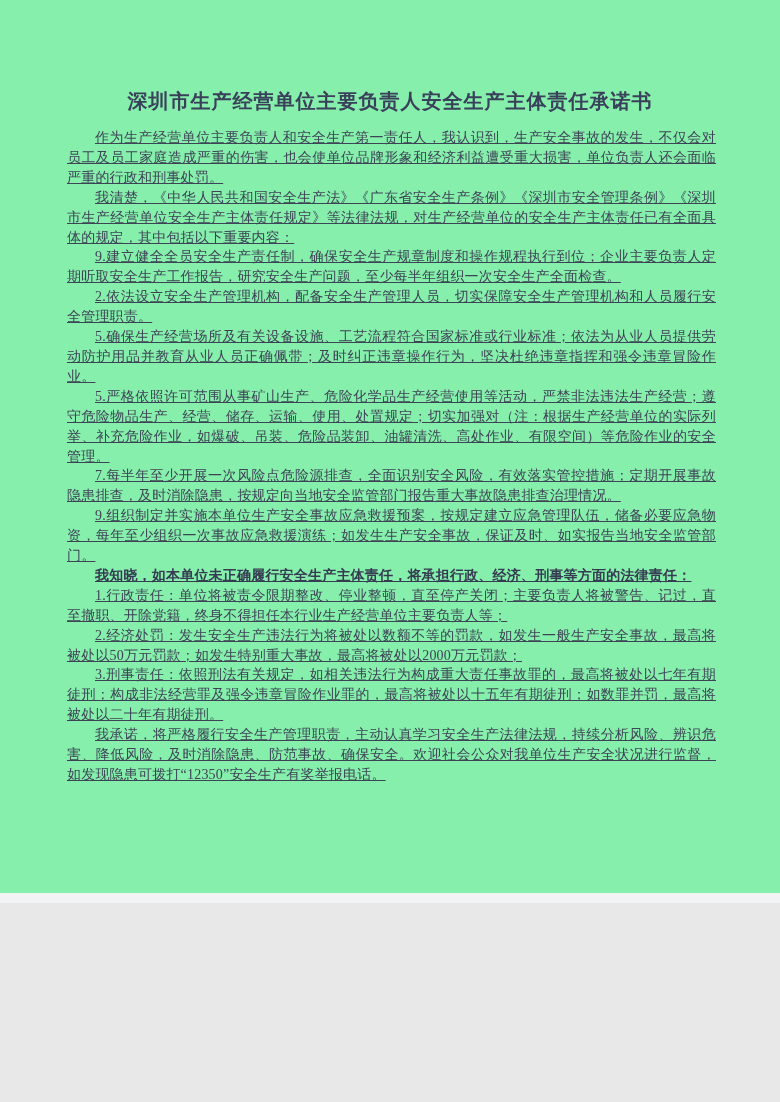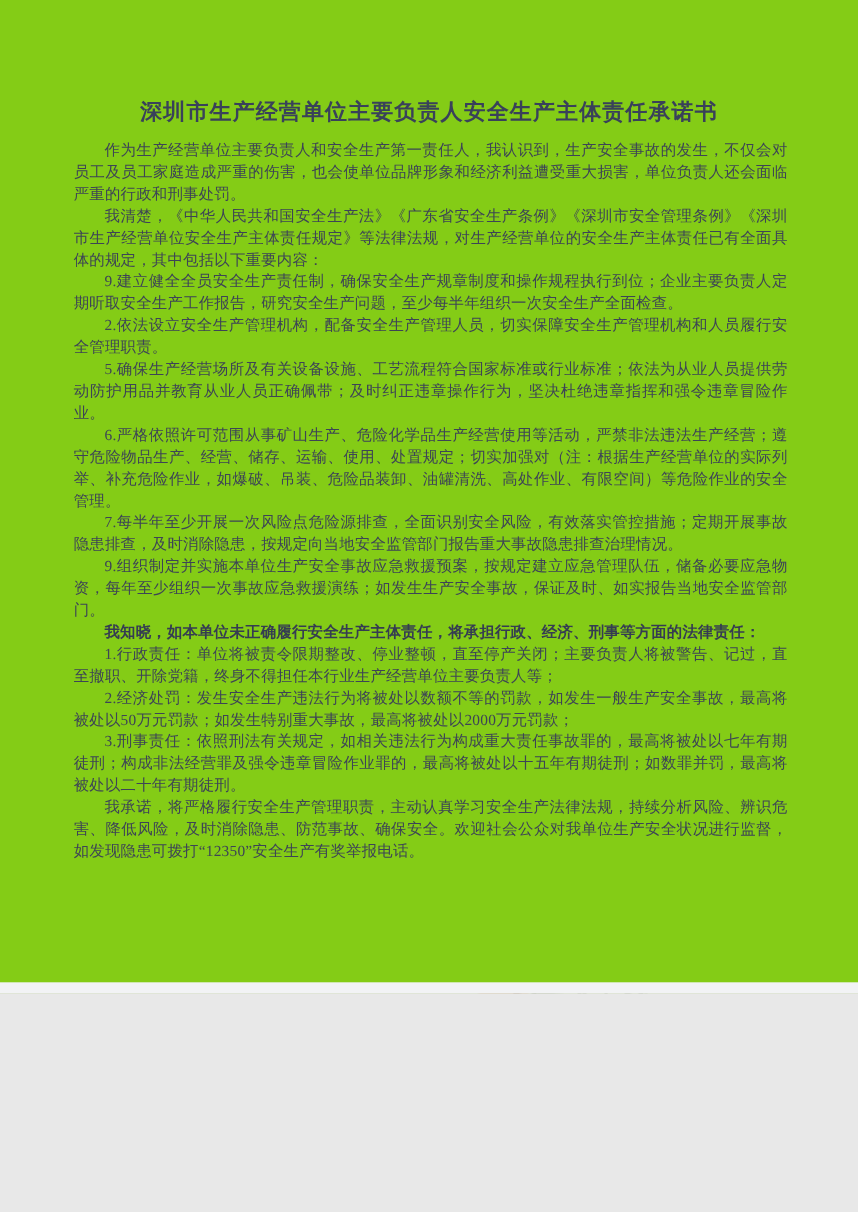--- a/index.html
+++ b/index.html
@@ -1,35 +1,36 @@
 <!DOCTYPE html>
 <html><head>
 <meta charset="utf-8">
 <style>
   html,body{margin:0;padding:0;background:#e8e8e8;}
   .page{
     position:relative;width:780px;height:903px;margin:0 auto;
-    background:#84cc16;overflow:hidden;
+    background:#86efac;overflow:hidden;
     font-family:"Liberation Serif","DejaVu Serif",serif;
     color:#3d4456;
   }
   .doc-title{
     position:absolute;top:88px;left:0;width:780px;
     text-align:center;font-size:20px;font-weight:bold;
     letter-spacing:1px;color:#39415a;
   }
   .body-text{
     position:absolute;top:128px;left:67px;width:649px;
     font-size:14px;line-height:19.9px;
     text-align:justify;
   }
   .body-text p{
     margin:0;text-indent:2em;
     text-justify:inter-ideograph;
     letter-spacing:0.2px;
+    text-decoration:underline;
   }
   .body-text p.bold{font-weight:bold;color:#353c52;}
   .sig-label{
     position:absolute;left:291px;font-size:14.5px;color:#3d4456;
     letter-spacing:1px;white-space:nowrap;
   }
   .lbl-signer{top:939px;}
   .lbl-unit{top:929px;}
   .lbl-date{top:1037px;}
   .hand{
@@ -65,21 +66,21 @@
 
   <div class="doc-title">深圳市生产经营单位主要负责人安全生产主体责任承诺书</div>
 
   <div class="body-text">
 
   <p class="para">作为生产经营单位主要负责人和安全生产第一责任人，我认识到，生产安全事故的发生，不仅会对员工及员工家庭造成严重的伤害，也会使单位品牌形象和经济利益遭受重大损害，单位负责人还会面临严重的行政和刑事处罚。</p>
       <p class="para">我清楚，《中华人民共和国安全生产法》《广东省安全生产条例》《深圳市安全管理条例》《深圳市生产经营单位安全生产主体责任规定》等法律法规，对生产经营单位的安全生产主体责任已有全面具体的规定，其中包括以下重要内容：</p>
       <p class="para">9.建立健全全员安全生产责任制，确保安全生产规章制度和操作规程执行到位；企业主要负责人定期听取安全生产工作报告，研究安全生产问题，至少每半年组织一次安全生产全面检查。</p>
       <p class="para">2.依法设立安全生产管理机构，配备安全生产管理人员，切实保障安全生产管理机构和人员履行安全管理职责。</p>
       <p class="para">5.确保生产经营场所及有关设备设施、工艺流程符合国家标准或行业标准；依法为从业人员提供劳动防护用品并教育从业人员正确佩带；及时纠正违章操作行为，坚决杜绝违章指挥和强令违章冒险作业。</p>
-      <p class="para">6.严格依照许可范围从事矿山生产、危险化学品生产经营使用等活动，严禁非法违法生产经营；遵守危险物品生产、经营、储存、运输、使用、处置规定；切实加强对（注：根据生产经营单位的实际列举、补充危险作业，如爆破、吊装、危险品装卸、油罐清洗、高处作业、有限空间）等危险作业的安全管理。</p>
+      <p class="para">5.严格依照许可范围从事矿山生产、危险化学品生产经营使用等活动，严禁非法违法生产经营；遵守危险物品生产、经营、储存、运输、使用、处置规定；切实加强对（注：根据生产经营单位的实际列举、补充危险作业，如爆破、吊装、危险品装卸、油罐清洗、高处作业、有限空间）等危险作业的安全管理。</p>
       <p class="para">7.每半年至少开展一次风险点危险源排查，全面识别安全风险，有效落实管控措施；定期开展事故隐患排查，及时消除隐患，按规定向当地安全监管部门报告重大事故隐患排查治理情况。</p>
       <p class="para">9.组织制定并实施本单位生产安全事故应急救援预案，按规定建立应急管理队伍，储备必要应急物资，每年至少组织一次事故应急救援演练；如发生生产安全事故，保证及时、如实报告当地安全监管部门。</p>
       <p class="para bold">我知晓，如本单位未正确履行安全生产主体责任，将承担行政、经济、刑事等方面的法律责任：</p>
       <p class="para">1.行政责任：单位将被责令限期整改、停业整顿，直至停产关闭；主要负责人将被警告、记过，直至撤职、开除党籍，终身不得担任本行业生产经营单位主要负责人等；</p>
       <p class="para">2.经济处罚：发生安全生产违法行为将被处以数额不等的罚款，如发生一般生产安全事故，最高将被处以50万元罚款；如发生特别重大事故，最高将被处以2000万元罚款；</p>
       <p class="para">3.刑事责任：依照刑法有关规定，如相关违法行为构成重大责任事故罪的，最高将被处以七年有期徒刑；构成非法经营罪及强令违章冒险作业罪的，最高将被处以十五年有期徒刑；如数罪并罚，最高将被处以二十年有期徒刑。</p>
       <p class="para">我承诺，将严格履行安全生产管理职责，主动认真学习安全生产法律法规，持续分析风险、辨识危害、降低风险，及时消除隐患、防范事故、确保安全。欢迎社会公众对我单位生产安全状况进行监督，如发现隐患可拨打“12350”安全生产有奖举报电话。</p>
     </div>
 
   <div class="sig-label lbl-signer">主要负责人（签名）：</div>

